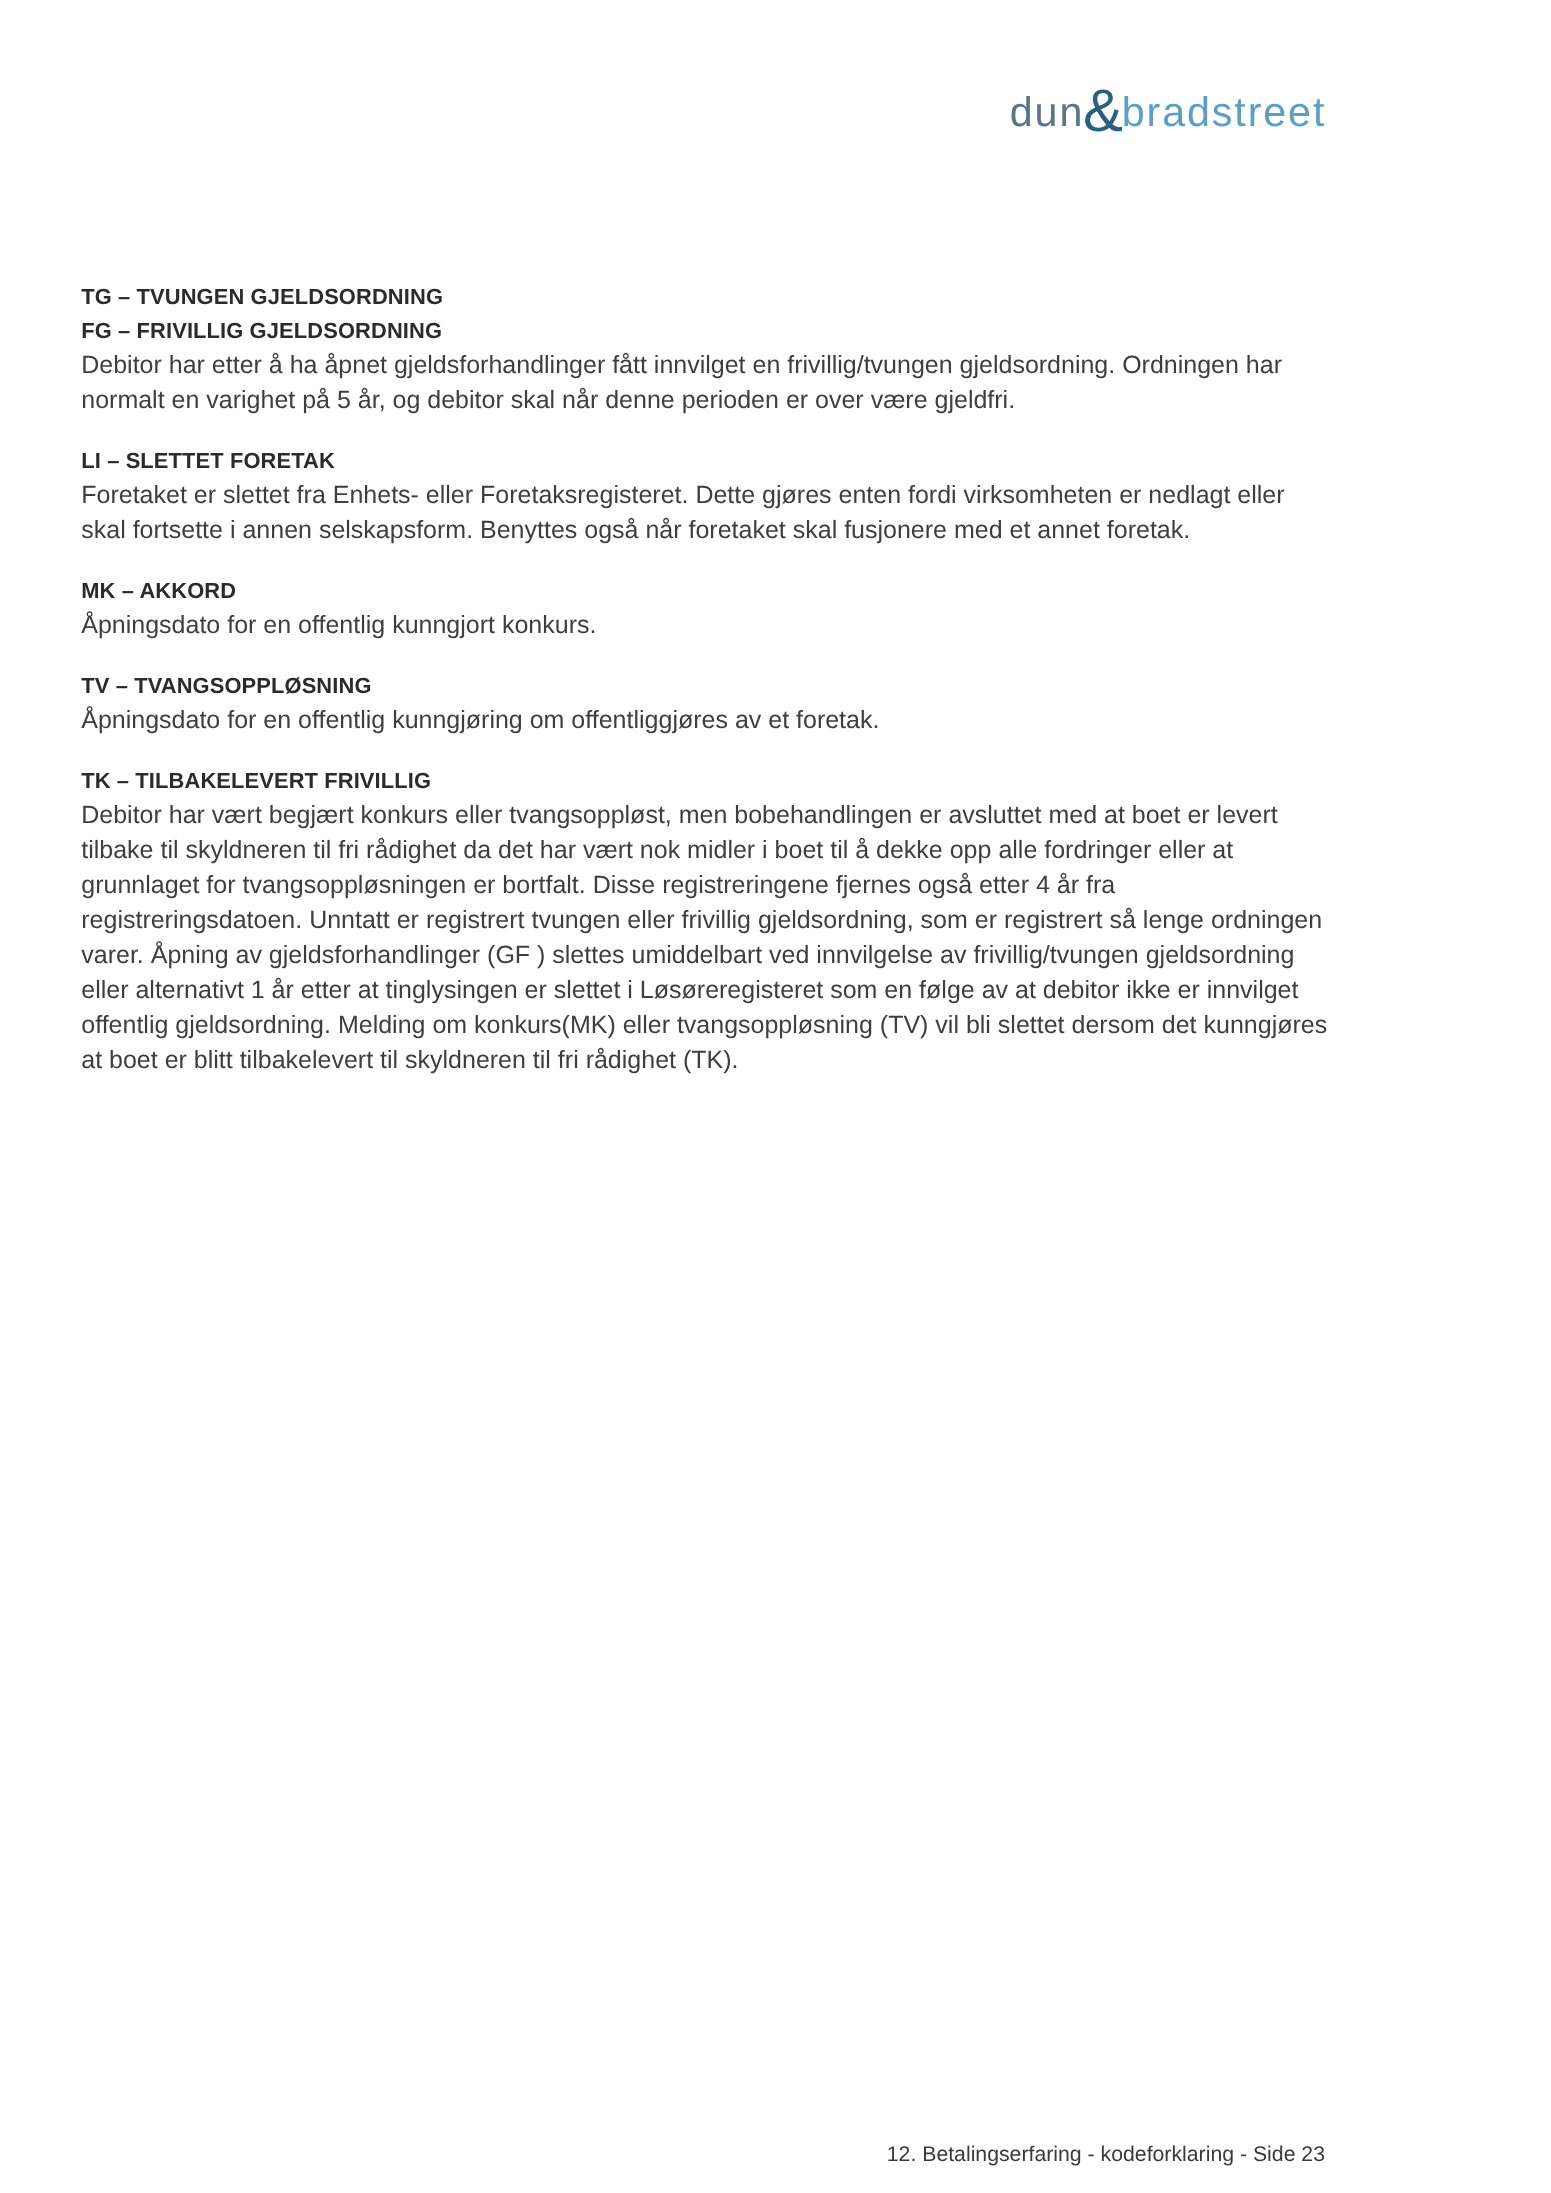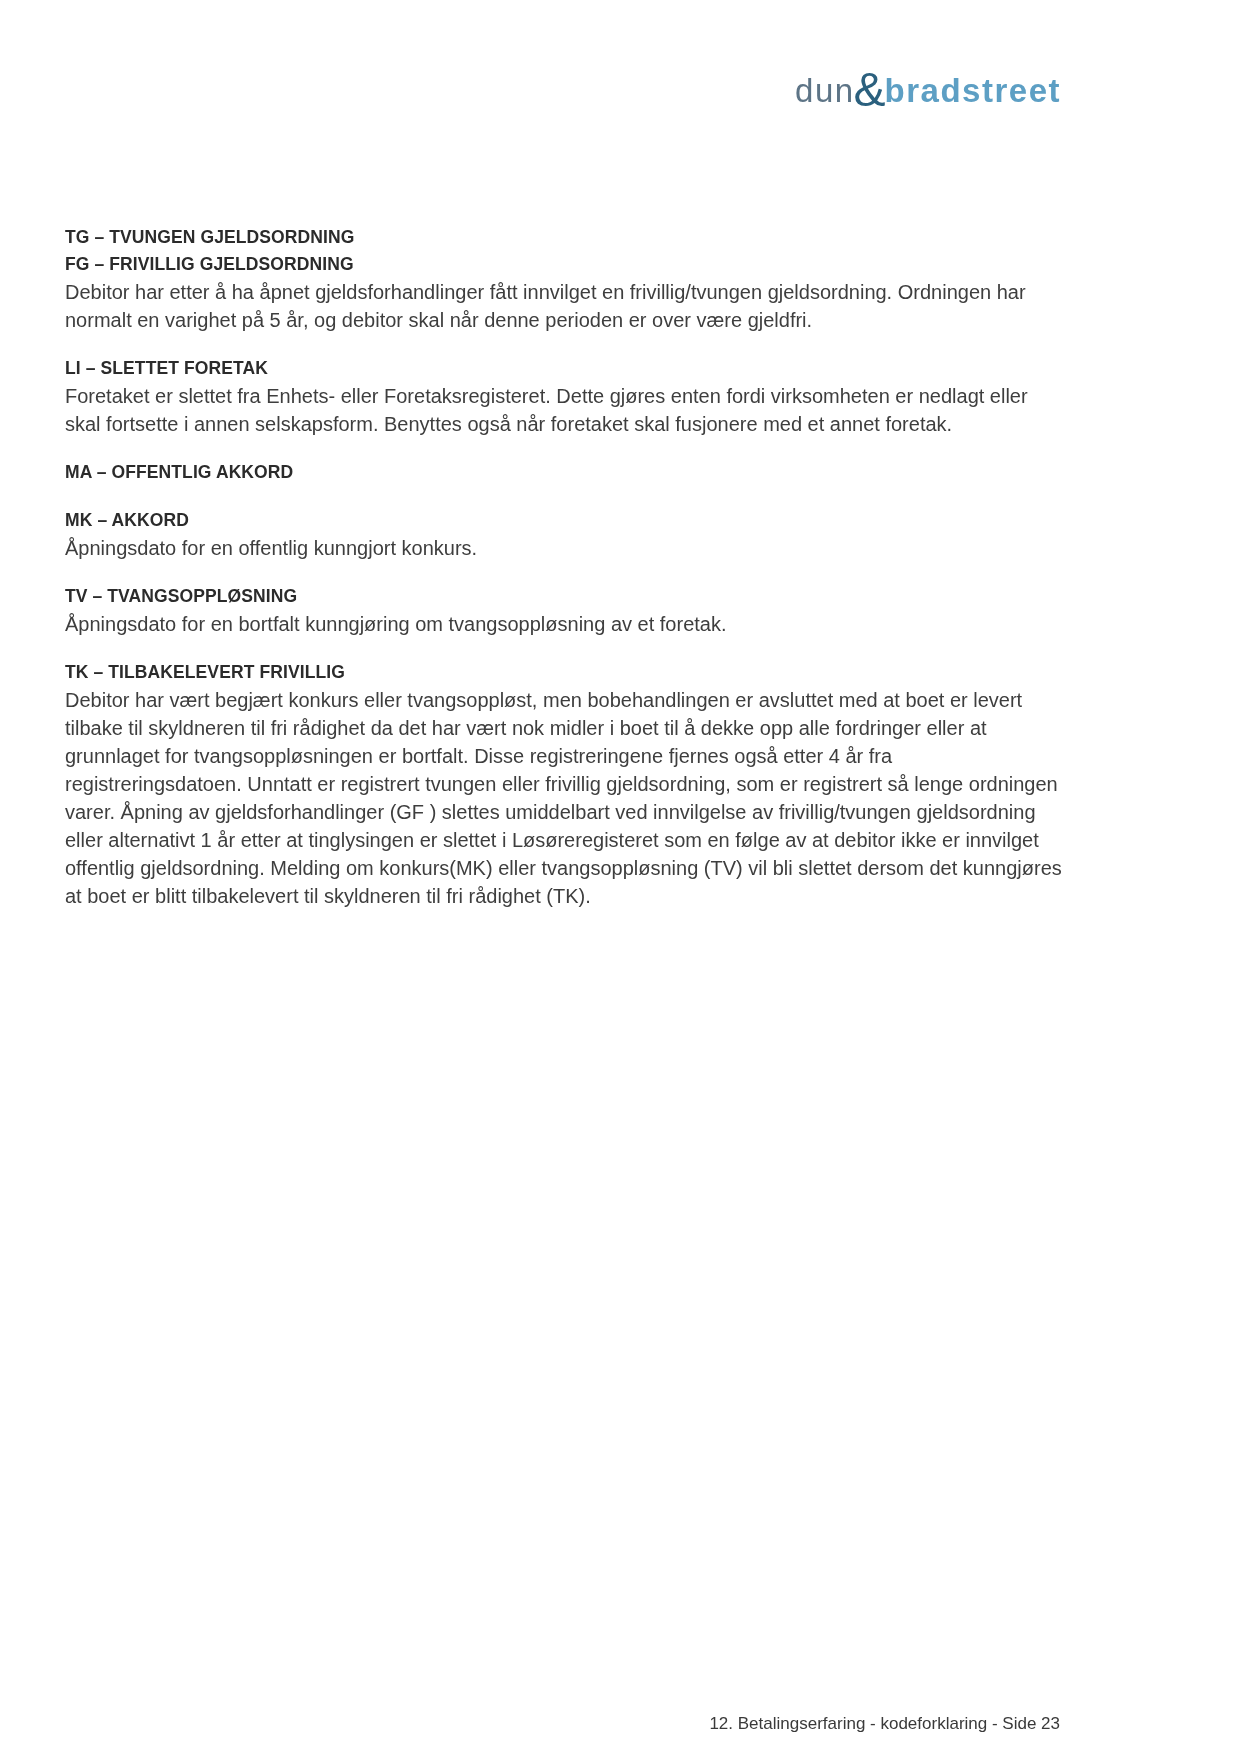--- a/index.html
+++ b/index.html
@@ -79,48 +79,47 @@
   }
 </style>
 </head>
 <body>
 
 <div class="page">
 
   <div class="logo">
     <span class="logo-word" style="color: rgb(93, 116, 134);">dun</span>
     <span class="logo-amp" style="color: rgb(43, 96, 126);">&amp;</span>
-    <span class="logo-word" style="color: rgb(93, 159, 196); font-weight: bold;">bradstreet</span>
+    <span class="logo-word" style="color: rgb(93, 159, 196);">bradstreet</span>
   </div>
 
   <div class="content">
 
     <div class="section">
       <h3>TG – TVUNGEN GJELDSORDNING</h3>
       <h3>FG – FRIVILLIG GJELDSORDNING</h3>
       <p>Debitor har etter å ha åpnet gjeldsforhandlinger fått innvilget en frivillig/tvungen gjeldsordning. Ordningen har normalt en varighet på 5 år, og debitor skal når denne perioden er over være gjeldfri.</p>
     </div>
 
     <div class="section">
       <h3>LI – SLETTET FORETAK</h3>
       <p>Foretaket er slettet fra Enhets- eller Foretaksregisteret. Dette gjøres enten fordi virksomheten er nedlagt eller skal fortsette i annen selskapsform. Benyttes også når foretaket skal fusjonere med et annet foretak.</p>
     </div>
 
     <div class="section">
-      <h3>MA – OFFENTLIG AKKORD</h3>
     </div>
 
     <div class="section">
       <h3>MK – AKKORD</h3>
       <p>Åpningsdato for en offentlig kunngjort konkurs.</p>
     </div>
 
     <div class="section">
       <h3>TV – TVANGSOPPLØSNING</h3>
-      <p>Åpningsdato for en bortfalt kunngjøring om tvangsoppløsning av et foretak.</p>
+      <p>Åpningsdato for en offentlig kunngjøring om offentliggjøres av et foretak.</p>
     </div>
 
     <div class="section">
       <h3>TK – TILBAKELEVERT FRIVILLIG</h3>
       <p>Debitor har vært begjært konkurs eller tvangsoppløst, men bobehandlingen er avsluttet med at boet er levert tilbake til skyldneren til fri rådighet da det har vært nok midler i boet til å dekke opp alle fordringer eller at grunnlaget for tvangsoppløsningen er bortfalt. Disse registreringene fjernes også etter 4 år fra registreringsdatoen. Unntatt er registrert tvungen eller frivillig gjeldsordning, som er registrert så lenge ordningen varer. Åpning av gjeldsforhandlinger (GF ) slettes umiddelbart ved innvilgelse av frivillig/tvungen gjeldsordning eller alternativt 1 år etter at tinglysingen er slettet i Løsøreregisteret som en følge av at debitor ikke er innvilget offentlig gjeldsordning. Melding om konkurs(MK) eller tvangsoppløsning (TV) vil bli slettet dersom det kunngjøres at boet er blitt tilbakelevert til skyldneren til fri rådighet (TK).</p>
     </div>
 
   </div>
 
   <div class="footer">

